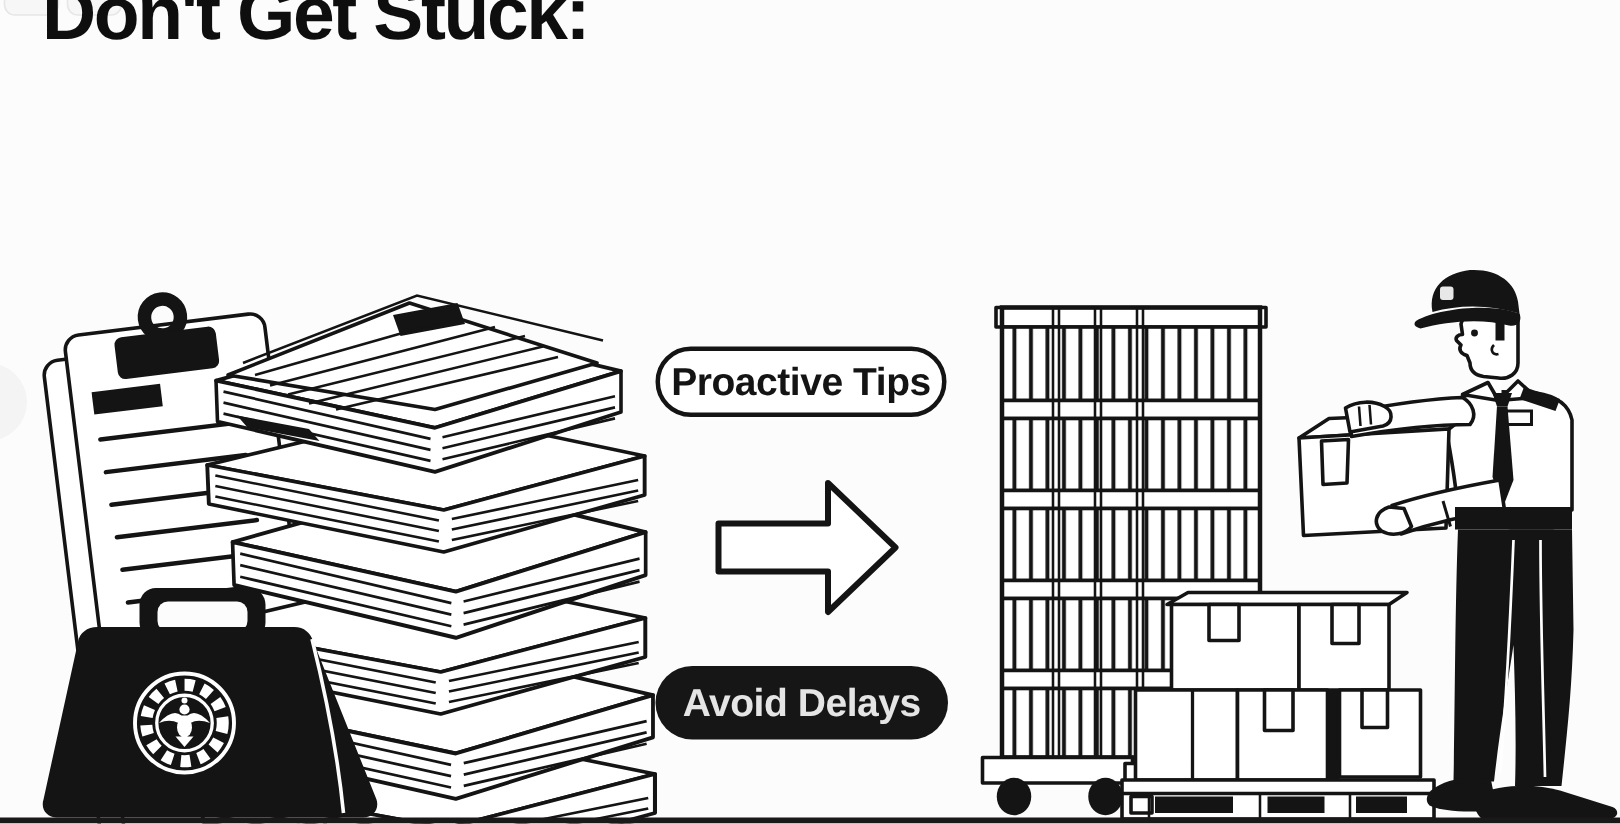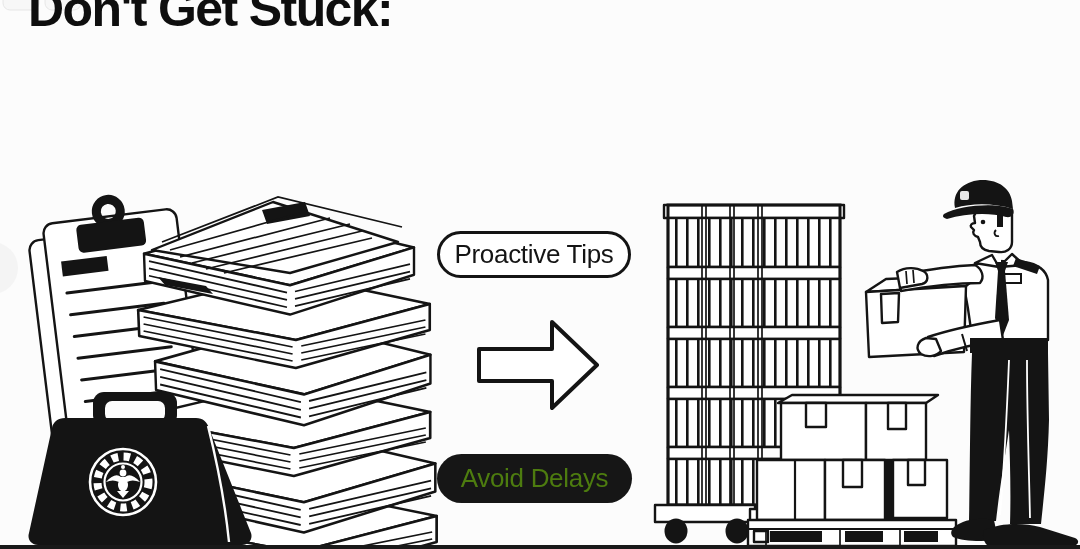--- a/index.html
+++ b/index.html
@@ -15,30 +15,30 @@
   .headline{
     position:absolute;left:28px;top:-16px;z-index:3;
     font-weight:700;font-size:50px;line-height:51px;letter-spacing:-1.6px;
     color:#0e0e0e;white-space:nowrap;
   }
   .headline span{display:block;}
 
   
   .pill{
     position:absolute;z-index:4;display:flex;align-items:center;justify-content:center;
-    font-weight:400;font-size:26px;letter-spacing:-0.3px;white-space:nowrap;
+    font-weight:700;font-size:26px;letter-spacing:-0.3px;white-space:nowrap;
     border-radius:28px;box-sizing:border-box;
   }
   .pill-light{
     left:437px;top:231px;width:194px;height:47px;
     background:#ffffff;color:#141414;border:3.5px solid #141414;
   }
   .pill-dark{
-    left:437px;top:454px;width:195px;height:49px;
-    background:#161616;color:#4d7c0f;
+    left:437px;top:444px;width:195px;height:49px;
+    background:#161616;color:#e5e5e5;
   }
 
   
   .pw{fill:#ffffff;stroke:#141414;stroke-width:2.4;stroke-linejoin:round;}
   .ln{fill:none;stroke:#141414;stroke-width:1.7;}
   .ln3{fill:none;stroke:#141414;stroke-width:3;stroke-linecap:round;}
   .blk{fill:#141414;stroke:none;}
   .wln{fill:none;stroke:#ffffff;stroke-width:2.2;stroke-linecap:round;}
 
   .bottom-bar{position:absolute;left:0;top:545px;width:1080px;height:4px;background:#191919;z-index:5;}

